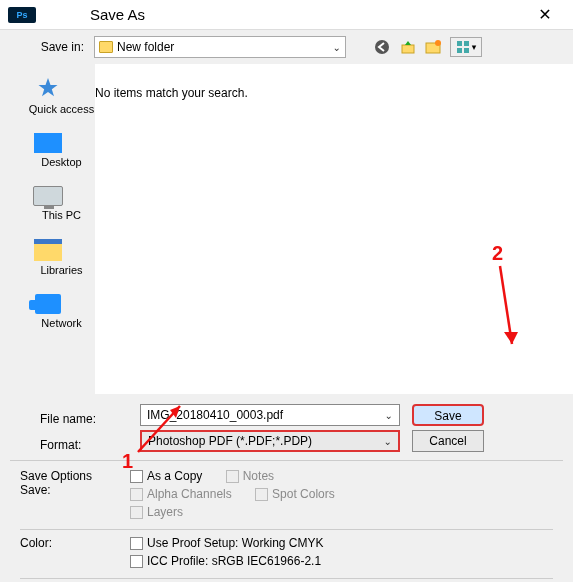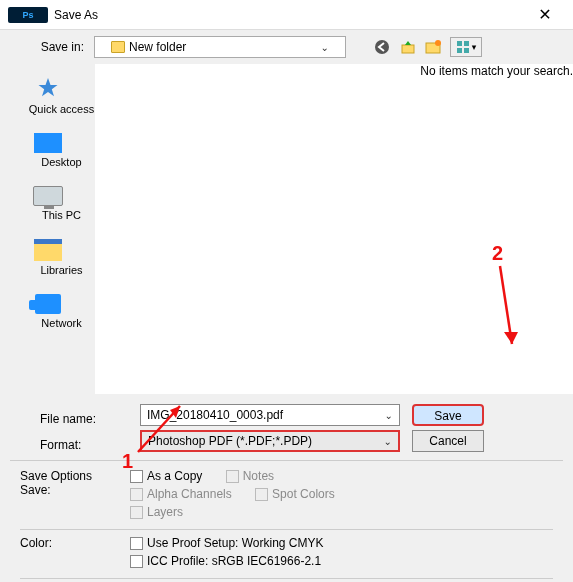--- a/index.html
+++ b/index.html
@@ -1,31 +1,31 @@
 <!DOCTYPE html>
 <html><head>
 <meta charset="utf-8">
 <style>
 * { box-sizing: border-box; margin: 0; padding: 0; font-family: "Segoe UI", Tahoma, sans-serif; font-size: 12px; }
 body { background: #fff; width: 573px; height: 582px; overflow: hidden; }
 .titlebar { height: 30px; display: flex; align-items: center; padding: 0 8px; border-bottom: 1px solid #ddd; }
-.ps-icon { width: 40px; height: 16px; background: #001e36; border-radius: 2px; display: flex; align-items: center; justify-content: center; color: #31a8ff; font-size: 9px; font-weight: bold; margin-right: 6px; }
-.title { flex: 1; font-size: 12px; }
+.ps-icon { width: 28px; height: 16px; background: #001e36; border-radius: 2px; display: flex; align-items: center; justify-content: center; color: #31a8ff; font-size: 9px; font-weight: bold; margin-right: 6px; }
+.title { flex: 1; font-size: 15px; margin-left: 48px; }
 .close-x { width: 40px; text-align: center; font-size: 16px; cursor: pointer; }
 .toprow { background: #f0f0f0; height: 34px; display: flex; align-items: center; padding: 0 14px; gap: 6px; }
 .lbl-savein { width: 70px; text-align: right; margin-right: 4px; }
-.savein-sel { flex: 0 0 252px; height: 22px; border: 1px solid #aaa; background: #fff; display: flex; align-items: center; padding: 0 16px; gap: 4px; }
+.savein-sel { flex: 0 0 252px; height: 22px; border: 1px solid #aaa; background: #fff; display: flex; align-items: center; padding: 0 4px; gap: 4px; }
 .folder-ico { width: 14px; height: 12px; background: #ffd96a; border: 1px solid #c9a227; border-radius: 1px; display: inline-block; }
 .chev { margin-left: auto; font-size: 10px; color: #333; }
 .tool-ico { width: 20px; height: 20px; display: flex; align-items: center; justify-content: center; cursor: pointer; }
 .main { display: flex; height: 330px; }
 .sidebar { width: 95px; background: #f0f0f0; padding-top: 8px; display: flex; flex-direction: column; align-items: center; gap: 10px; }
 .sb-item { display: flex; flex-direction: column; align-items: center; gap: 3px; cursor: pointer; width: 100%; padding: 4px 0; }
 .sb-label { font-size: 11px; text-align: left; margin-left: 28px; }
-.filearea { flex: 1; background: #fff; padding-top: 0; text-align: right; font-size: 12px; color: #000; }
+.filearea { flex: 1; background: #fff; padding-top: 22px; text-align: left; font-size: 12px; color: #000; }
 .bottom { background: #f0f0f0; padding: 6px 10px 10px 10px; }
 .row { display: flex; align-items: flex-end; margin: 4px 0; }
 .row-lbl { width: 130px; padding-left: 30px; }
 .combo { height: 22px; border: 1px solid #888; background: #fff; display: flex; align-items: center; padding: 0 6px; position: relative; }
 .combo .chev { position: absolute; right: 6px; }
 .filename { width: 260px; }
 .format { width: 260px; background: #e9e9e9; border: 2px solid #d33; border-radius: 0; }
 .btn { width: 72px; height: 22px; border: 1px solid #888; background: #e9e9e9; text-align: center; line-height: 20px; cursor: pointer; margin-left: 12px; }
 .btn-save { border: 2px solid #d33; border-radius: 4px; background: #cfe6ff; }
 .panel { border-top: 1px solid #ccc; margin-top: 8px; padding: 8px 10px 4px 10px; }

